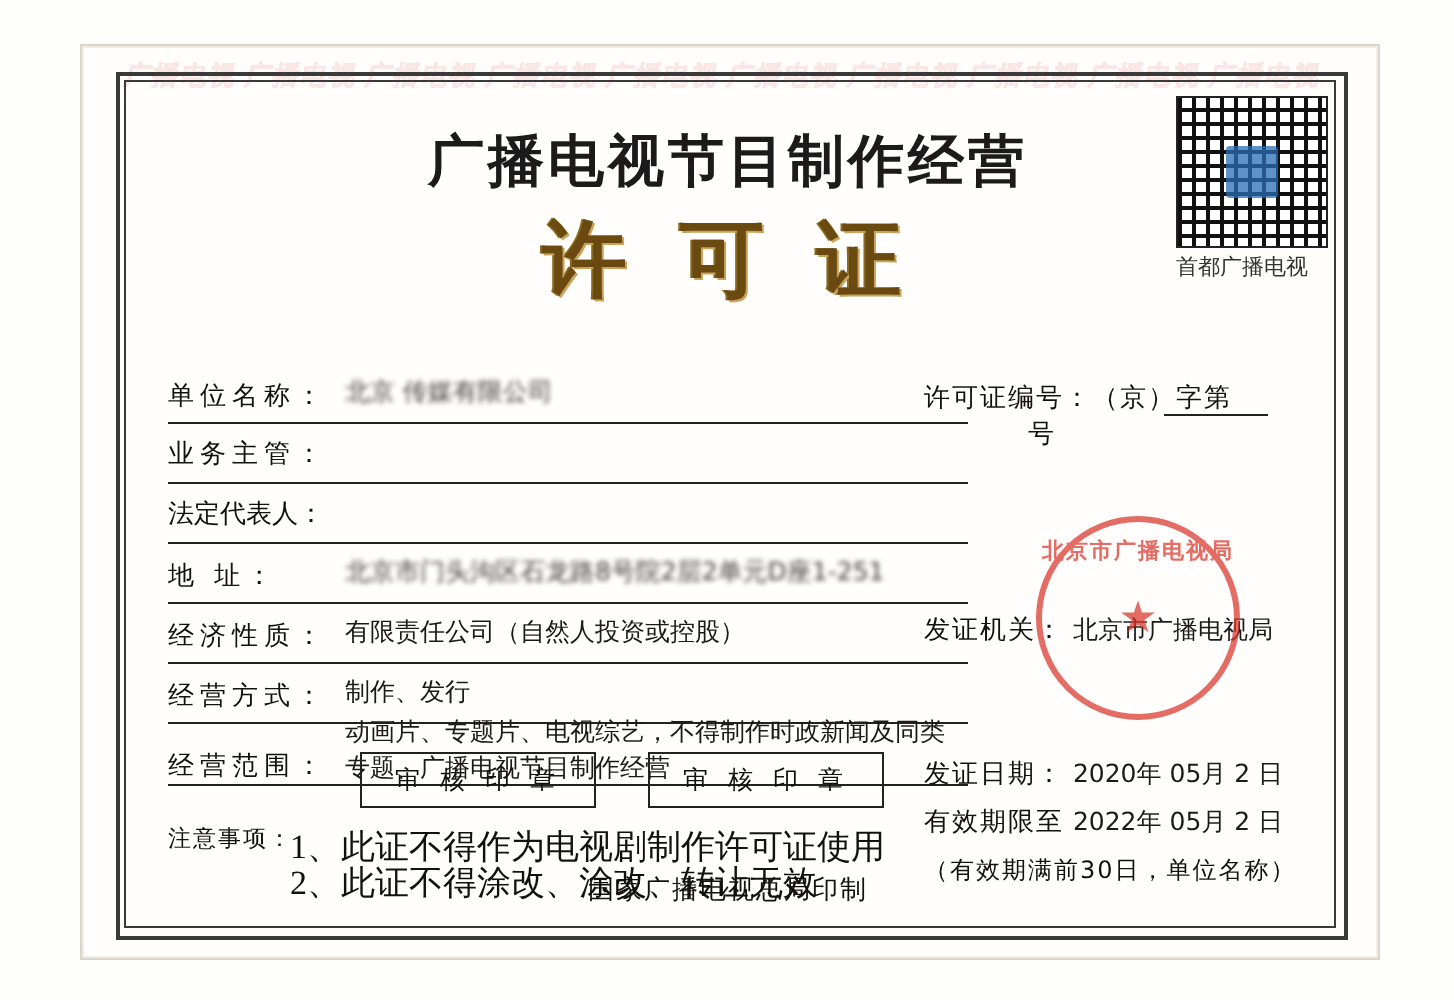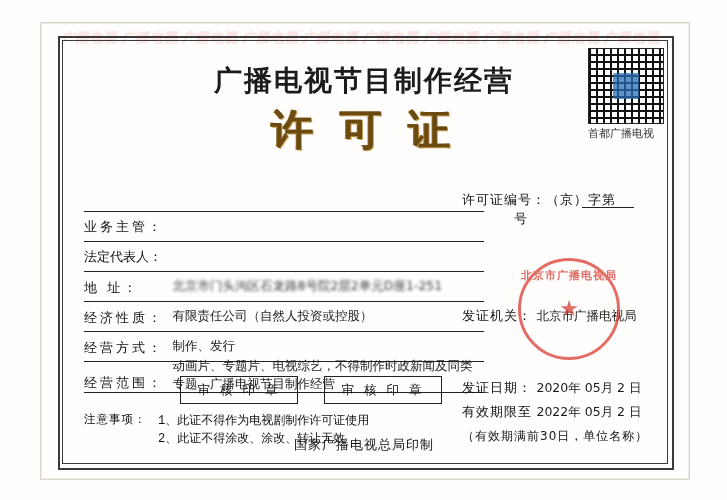--- a/index.html
+++ b/index.html
@@ -159,23 +159,23 @@
     font-family:"DejaVu Sans","Liberation Sans",sans-serif;
     margin-left:44px;
   }
   
   .notes-lbl{
     position:absolute;left:22px;top:372px;
     font-size:11.5px;color:#111;letter-spacing:1px;
     font-family:"DejaVu Sans","Liberation Sans",sans-serif;
   }
   .note{
-    position:absolute;left:96px;
-    font-size:12px;color:#111;
-    font-family:Liberation Mono, monospace;
+    position:absolute;left:83px;
+    font-size:17px;color:#111;
+    font-family:Liberation Serif, serif;
   }
   .footer{
     position:absolute;left:0;top:396px;width:604px;text-align:center;
     font-size:13px;color:#111;letter-spacing:1px;
     font-family:"DejaVu Sans","Liberation Sans",sans-serif;
   }
 </style>
 </head>
 <body>
 
@@ -206,20 +206,24 @@
   <div class="frame2"></div>
 
   <div class="content">
 
     <div class="title-main">广播电视节目制作经营</div>
     <div class="title-sub">许 可 证</div>
 
     <div class="qr"></div>
     <div class="qr-caption">首都广播电视</div>
 
+    <div class="row" style="top:148px;">
+      <span class="lbl">单位名称：</span>
+      <span class="val blurred">北京       传媒有限公司</span>
+    </div>
     <div class="uline" style="left:22px;top:171px;width:400px;"></div>
 
     <div class="row" style="top:178px;">
       <span class="lbl">业务主管：</span>
       <span class="val"></span>
     </div>
     <div class="uline" style="left:22px;top:201px;width:400px;"></div>
 
     <div class="row" style="top:208px;">
       <span class="lbl tight">法定代表人：</span>

